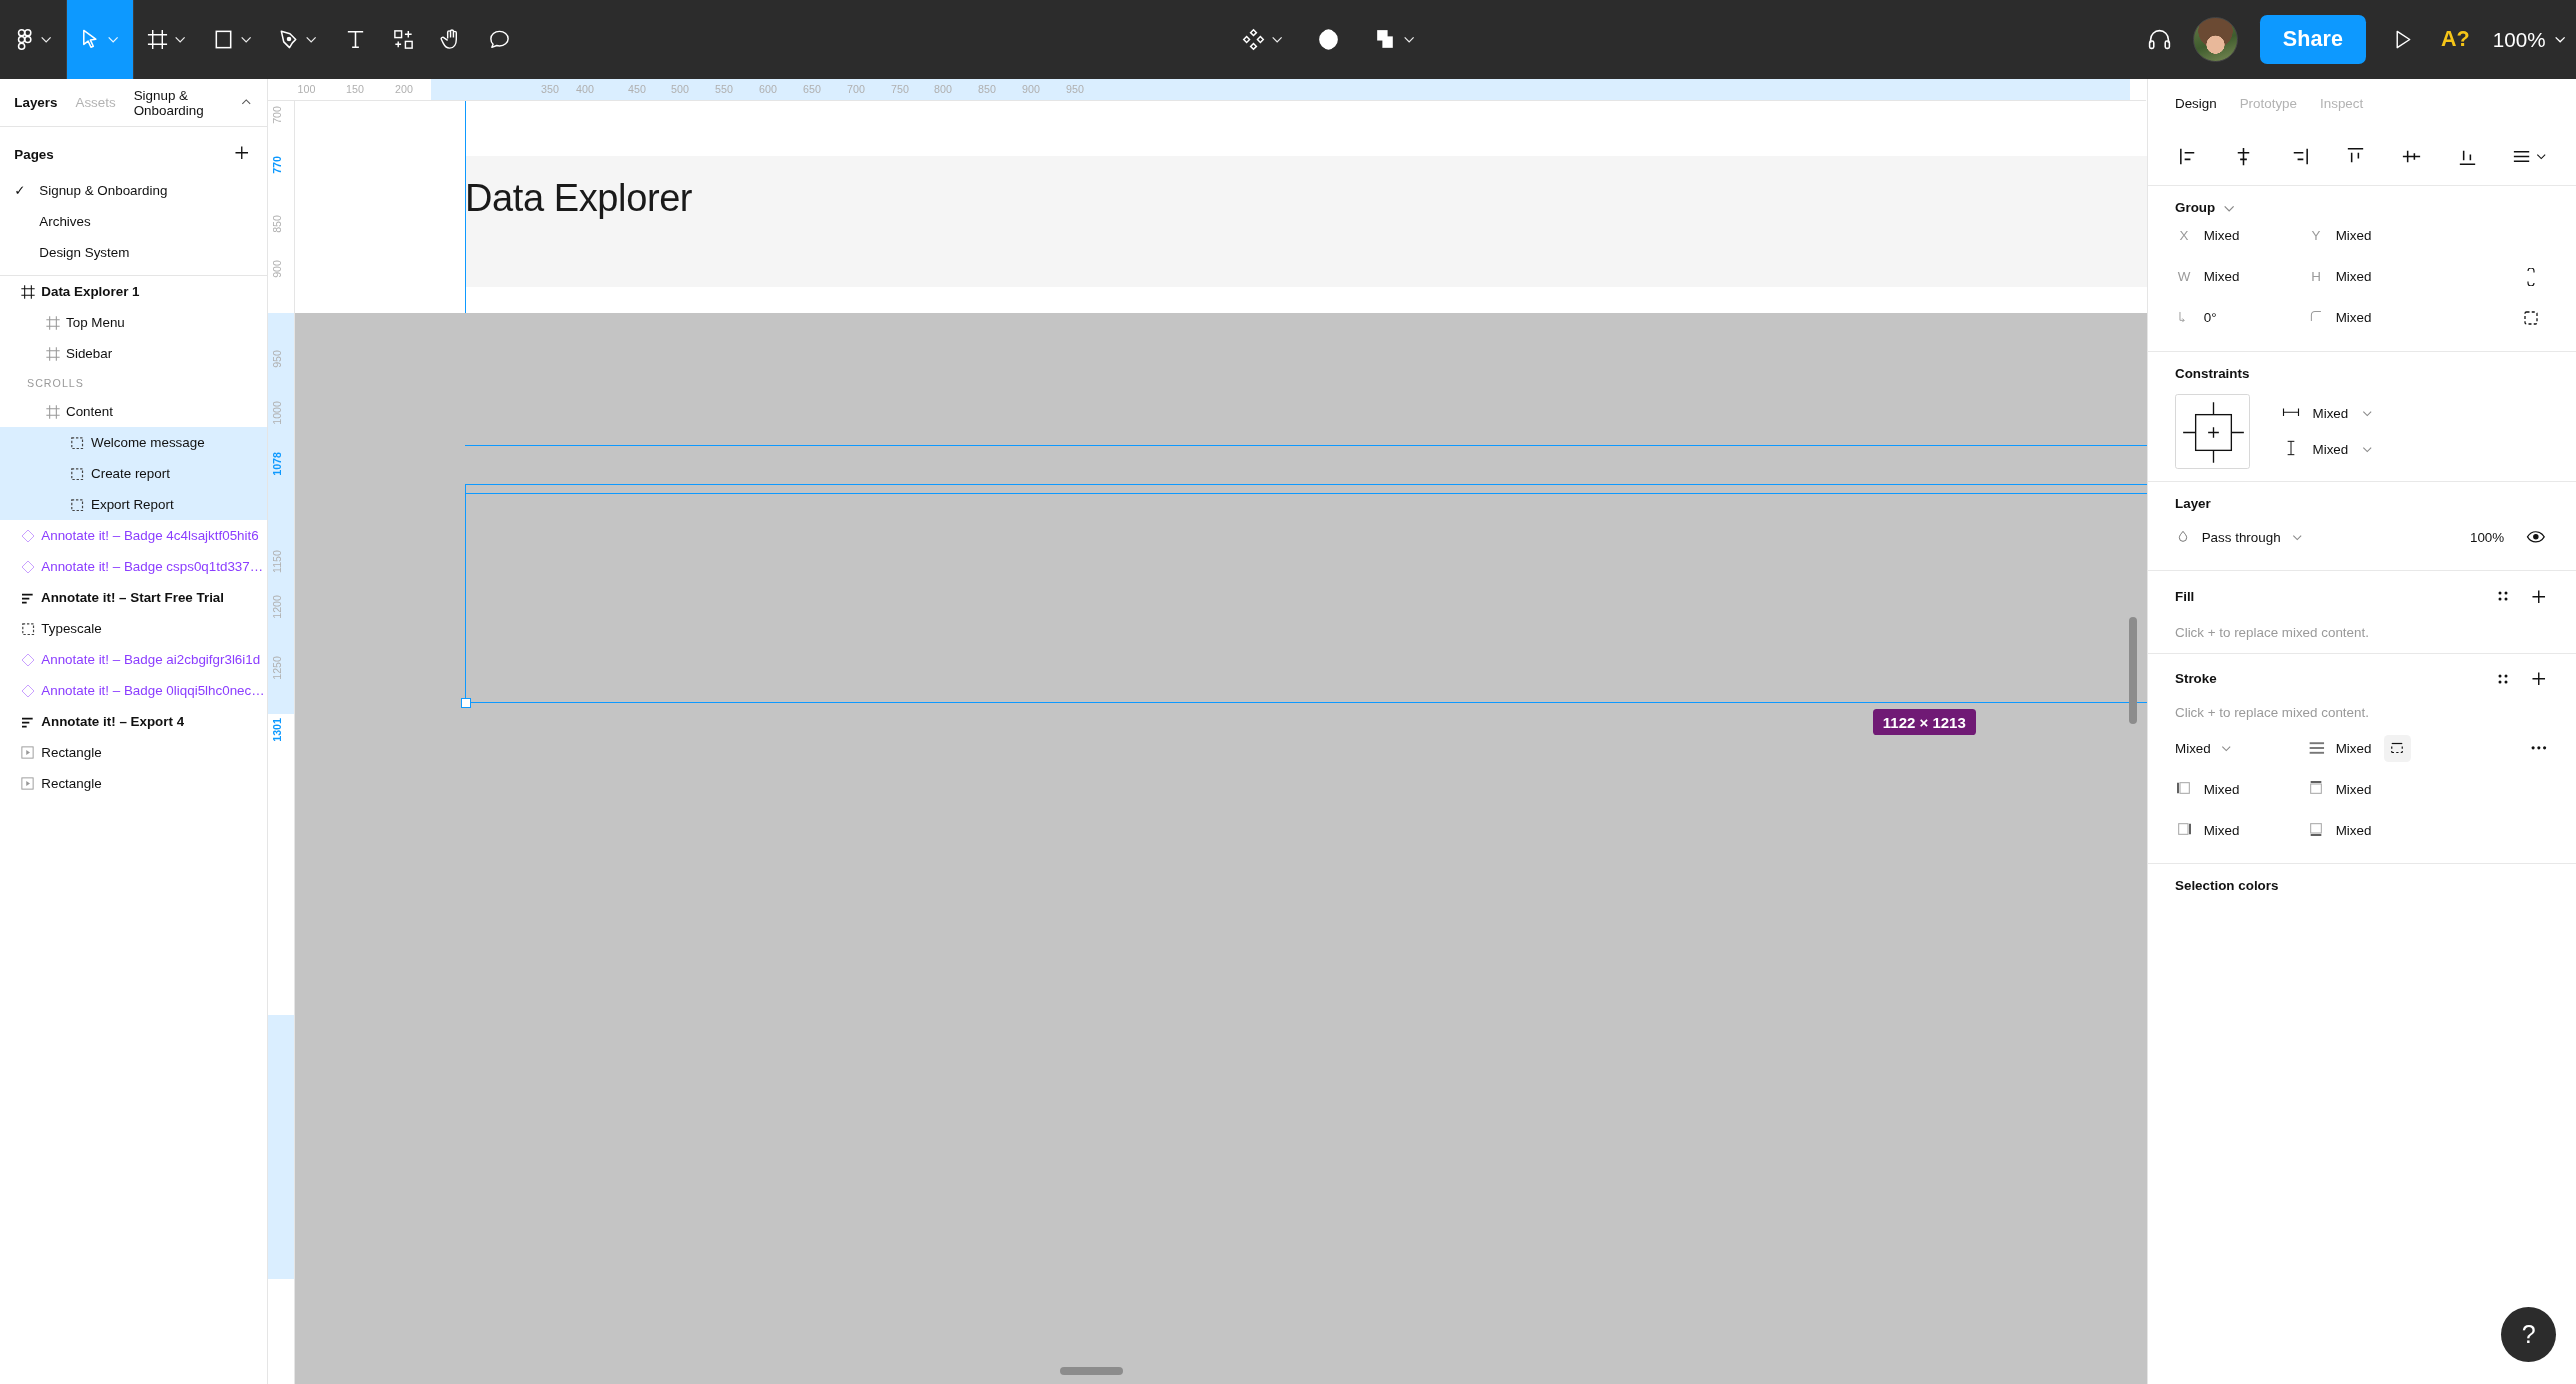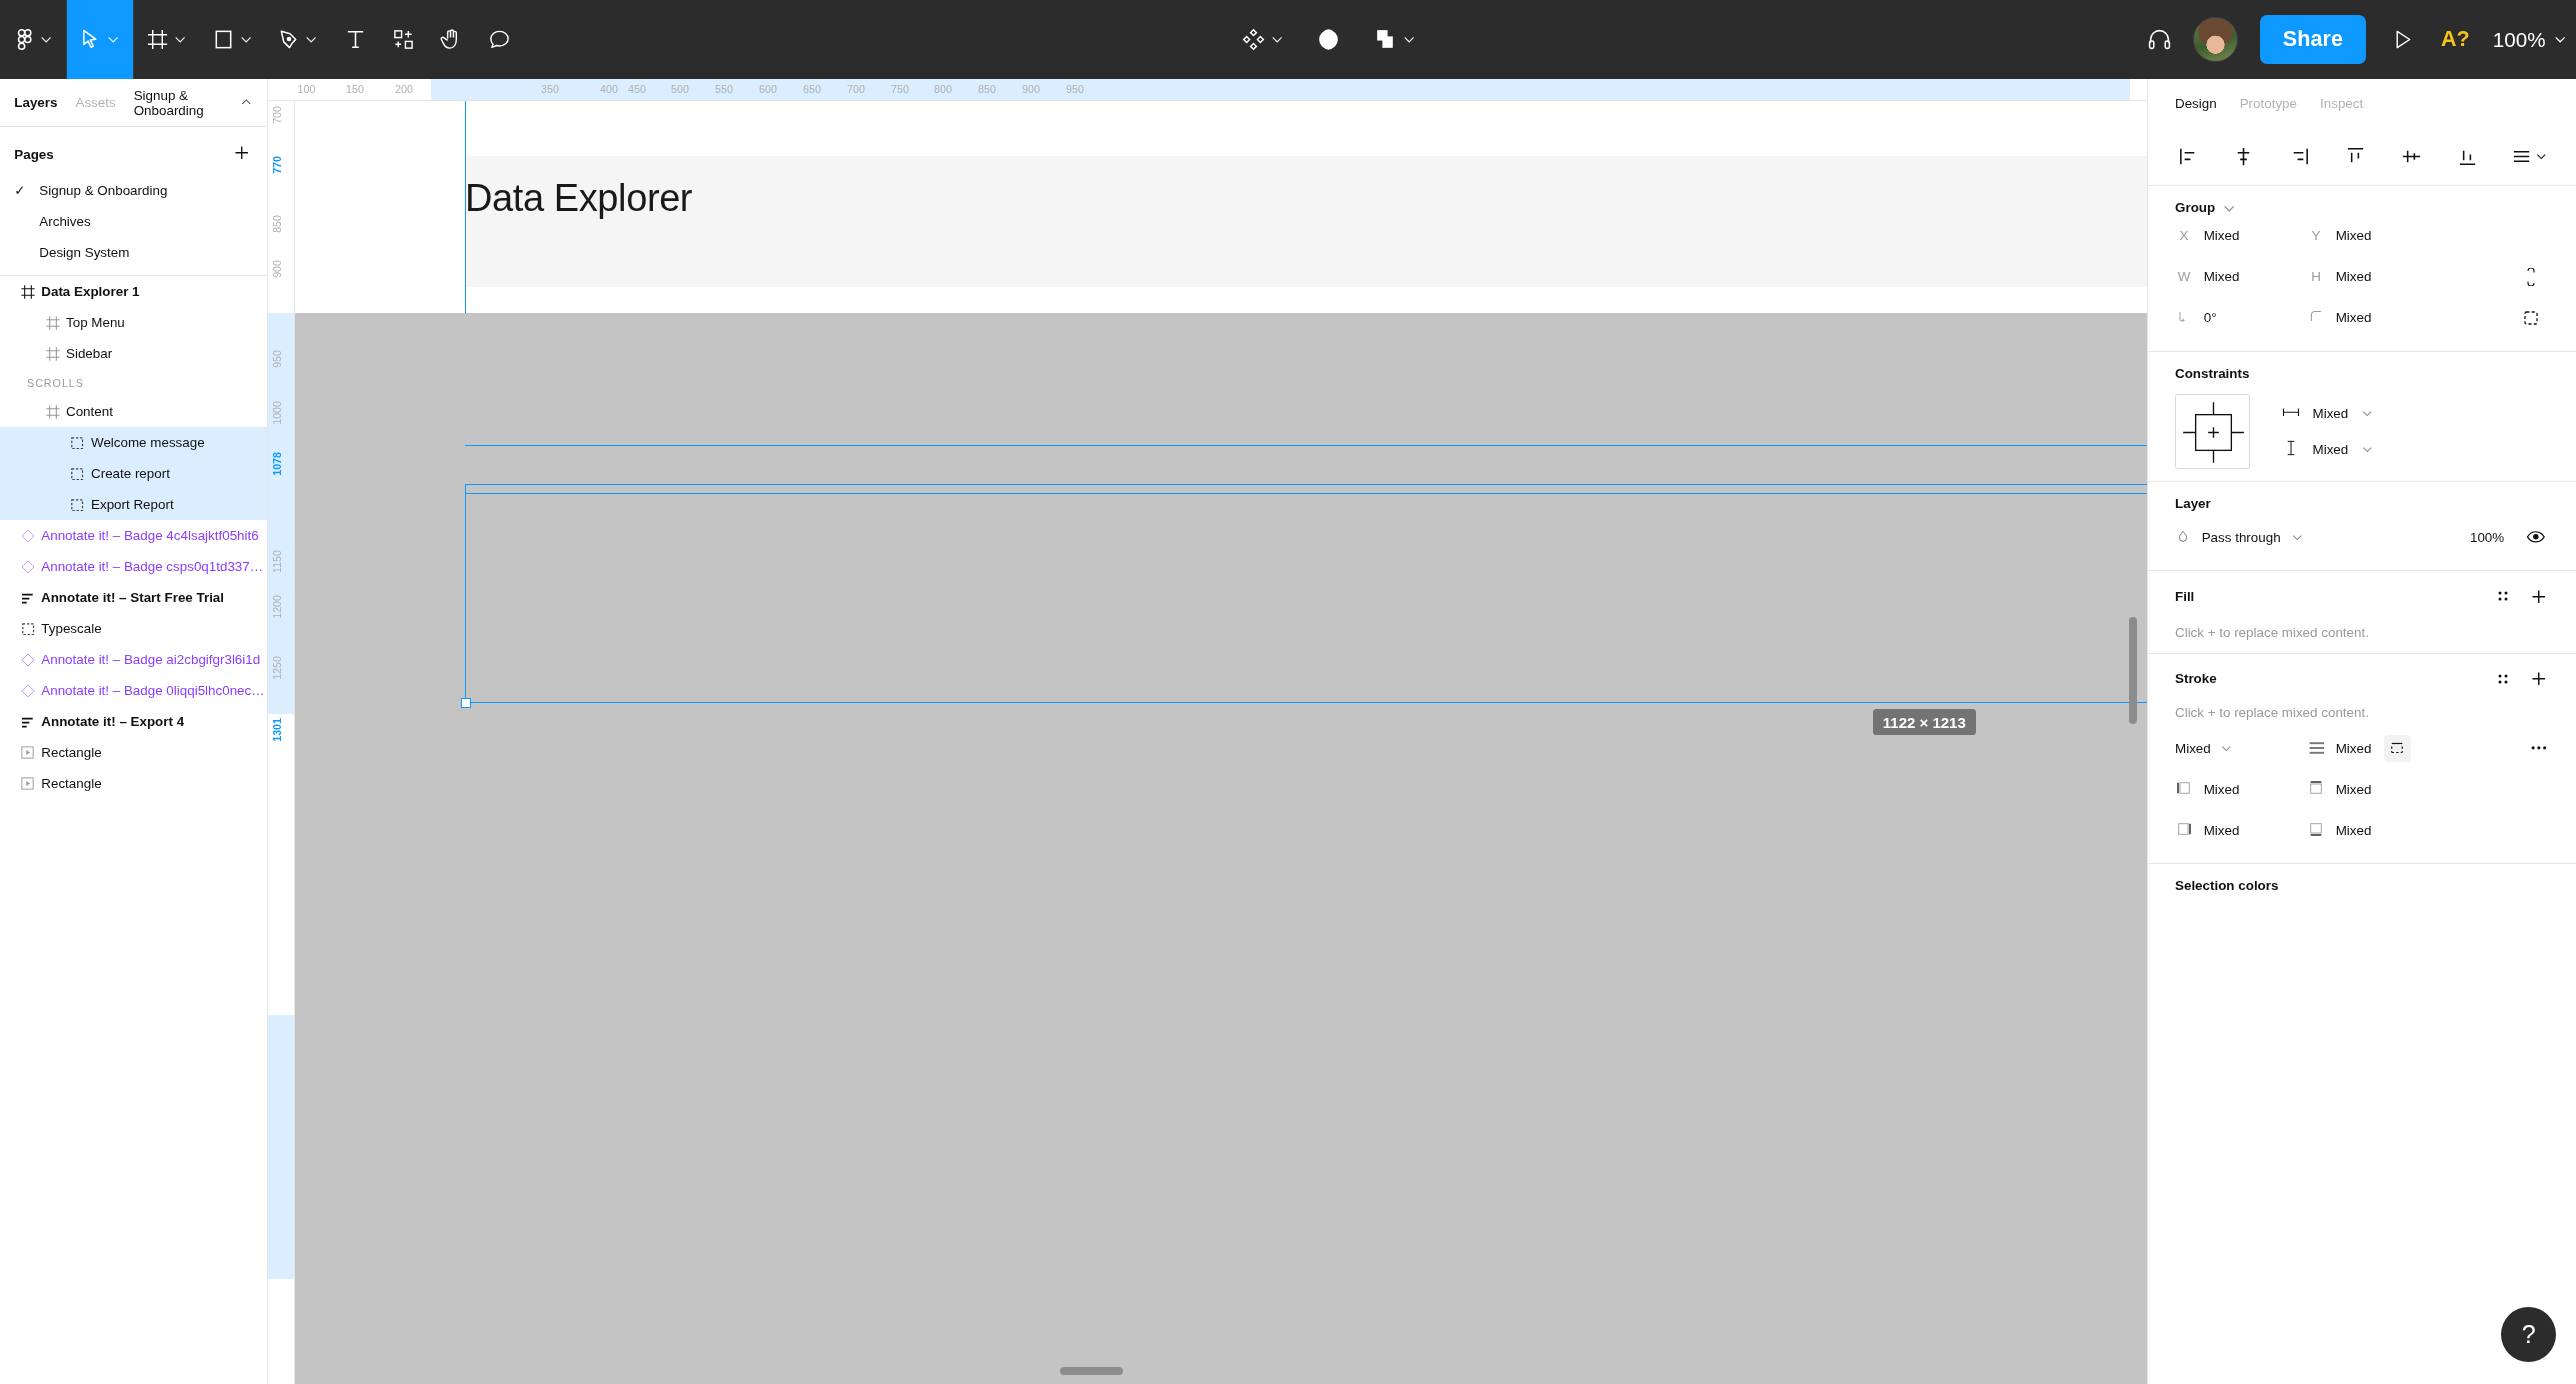--- a/index.html
+++ b/index.html
@@ -153,21 +153,21 @@
   .sel-rect-b {
     position:absolute; left:170px; top:383px; width:1699px; height:219px;
     border:1.8px solid #0d99ff;
   }
   .sel-handle {
     position:absolute; left:166px; top:597px; width:9.8px; height:9.8px;
     background:#fff; border:1.8px solid #0d99ff;
   }
   .size-badge {
     position:absolute; left:1578px; top:608px;
-    background:#737373; color:#fff; font-size:15px; font-weight:600;
+    background:#701a75; color:#fff; font-size:15px; font-weight:600;
     padding:4.5px 9.8px; border-radius:3.6px;
   }
   .h-scrollbar {
     position:absolute; left:765px; top:1266px; width:63px; height:8px;
     background:#8c8c8c; border-radius:4.5px;
   }
   .v-scrollbar {
     position:absolute; left:2129px; top:617px; width:8px; height:107px;
     background:#8c8c8c; border-radius:4.5px; z-index:5;
   }
@@ -529,21 +529,21 @@
   </div>
 
   <div class="ruler-top">
     <div class="sel-band" style="left:163px; width:1699px;"></div>
     <div id="ruler-top-ticks">
         <div class="tick" style="left: 29.5px;">100</div>
         <div class="tick" style="left: 78px;">150</div>
         <div class="tick" style="left: 127px;">200</div>
         <div class="tick hl" style="left: 182px; margin-top: 15px;">272</div>
         <div class="tick" style="left: 273px;">350</div>
-        <div class="tick" style="left: 332px;">400</div>
+        <div class="tick" style="left: 308px;">400</div>
         <div class="tick" style="left: 360px;">450</div>
         <div class="tick" style="left: 403px; text-align: right;">500</div>
         <div class="tick" style="left: 447px;">550</div>
         <div class="tick" style="left: 491px;">600</div>
         <div class="tick" style="left: 535px;">650</div>
         <div class="tick" style="left: 579px;">700</div>
         <div class="tick" style="left: 623px;">750</div>
         <div class="tick" style="left: 666px;">800</div>
         <div class="tick" style="left: 710px;">850</div>
         <div class="tick" style="left: 754px;">900</div>

